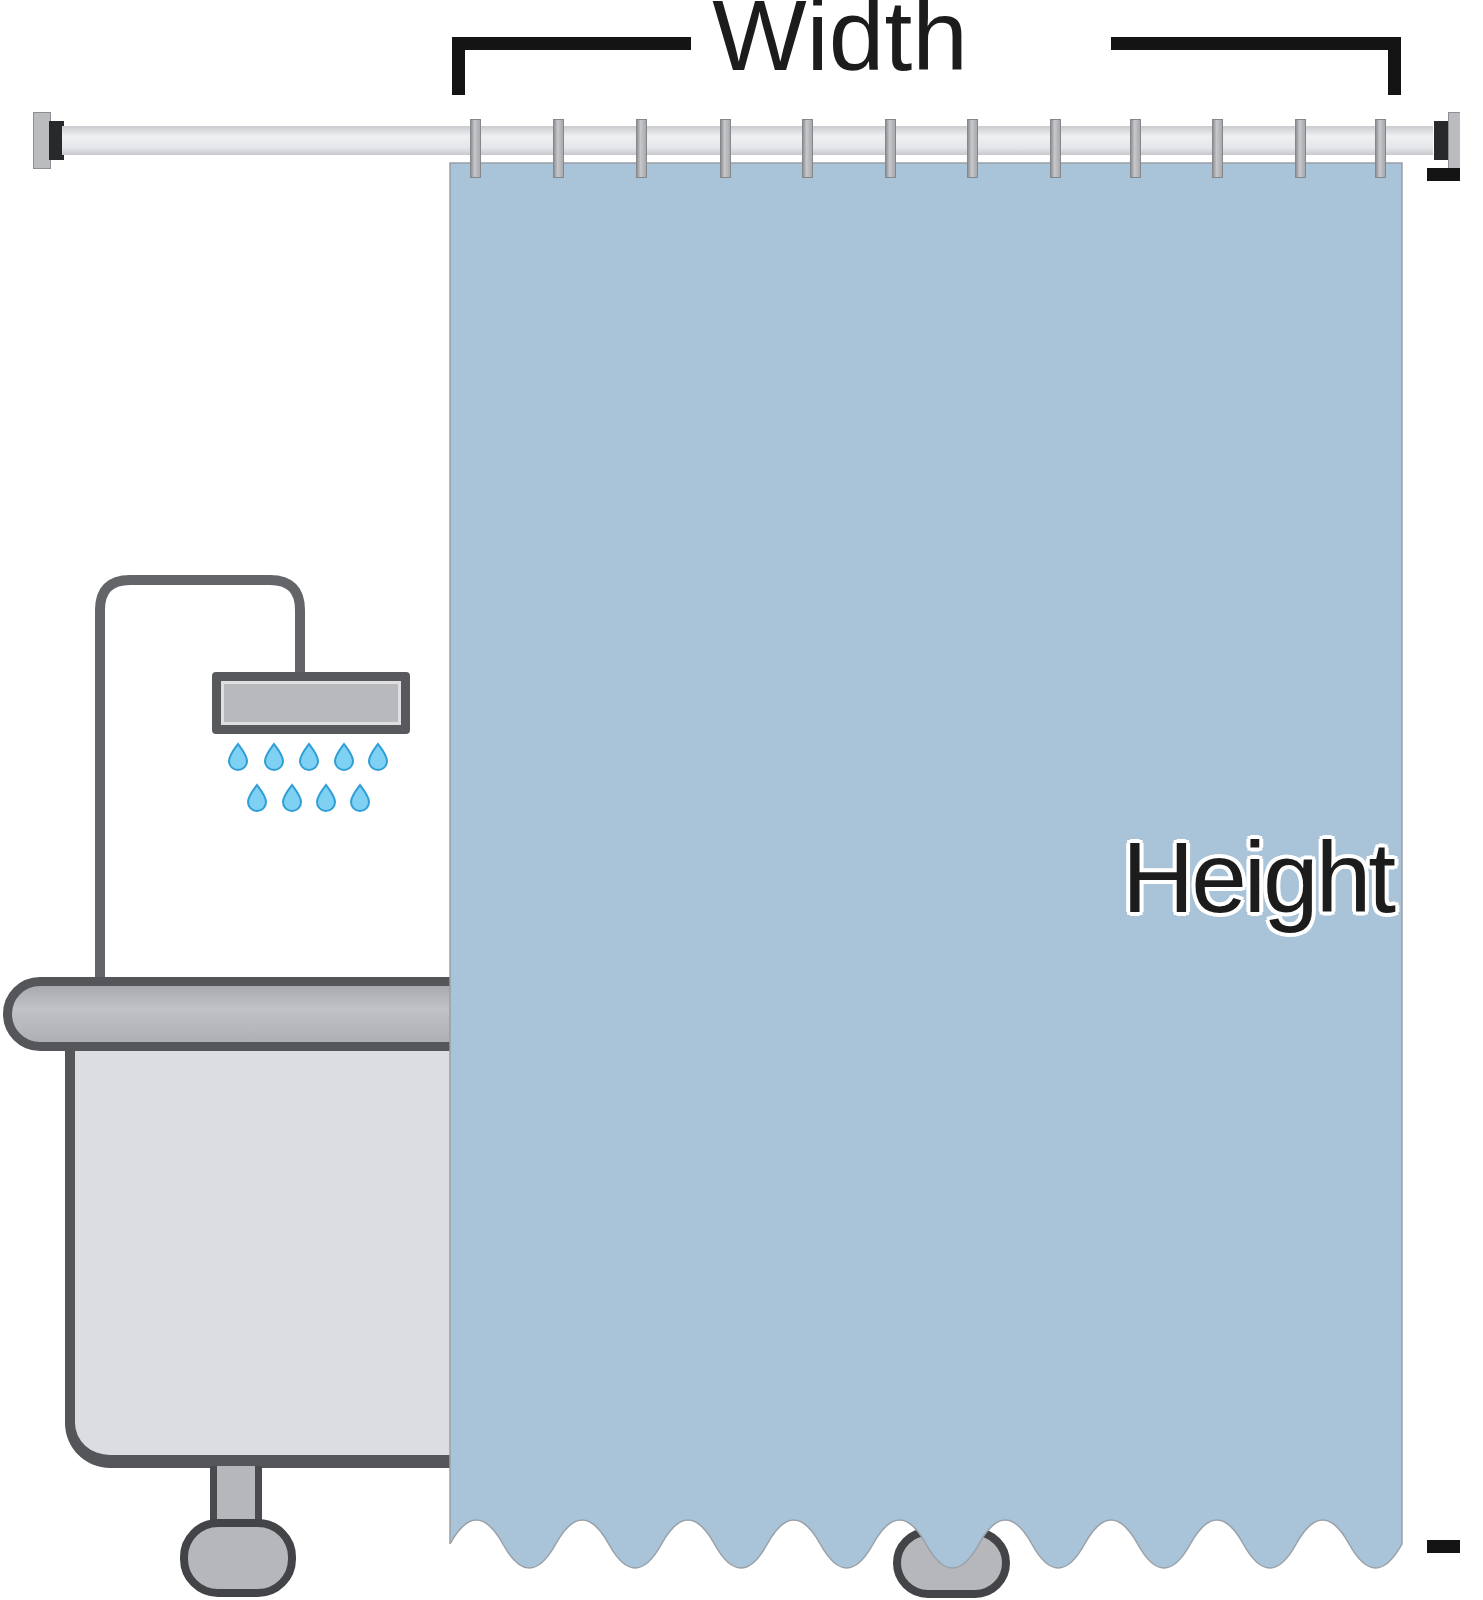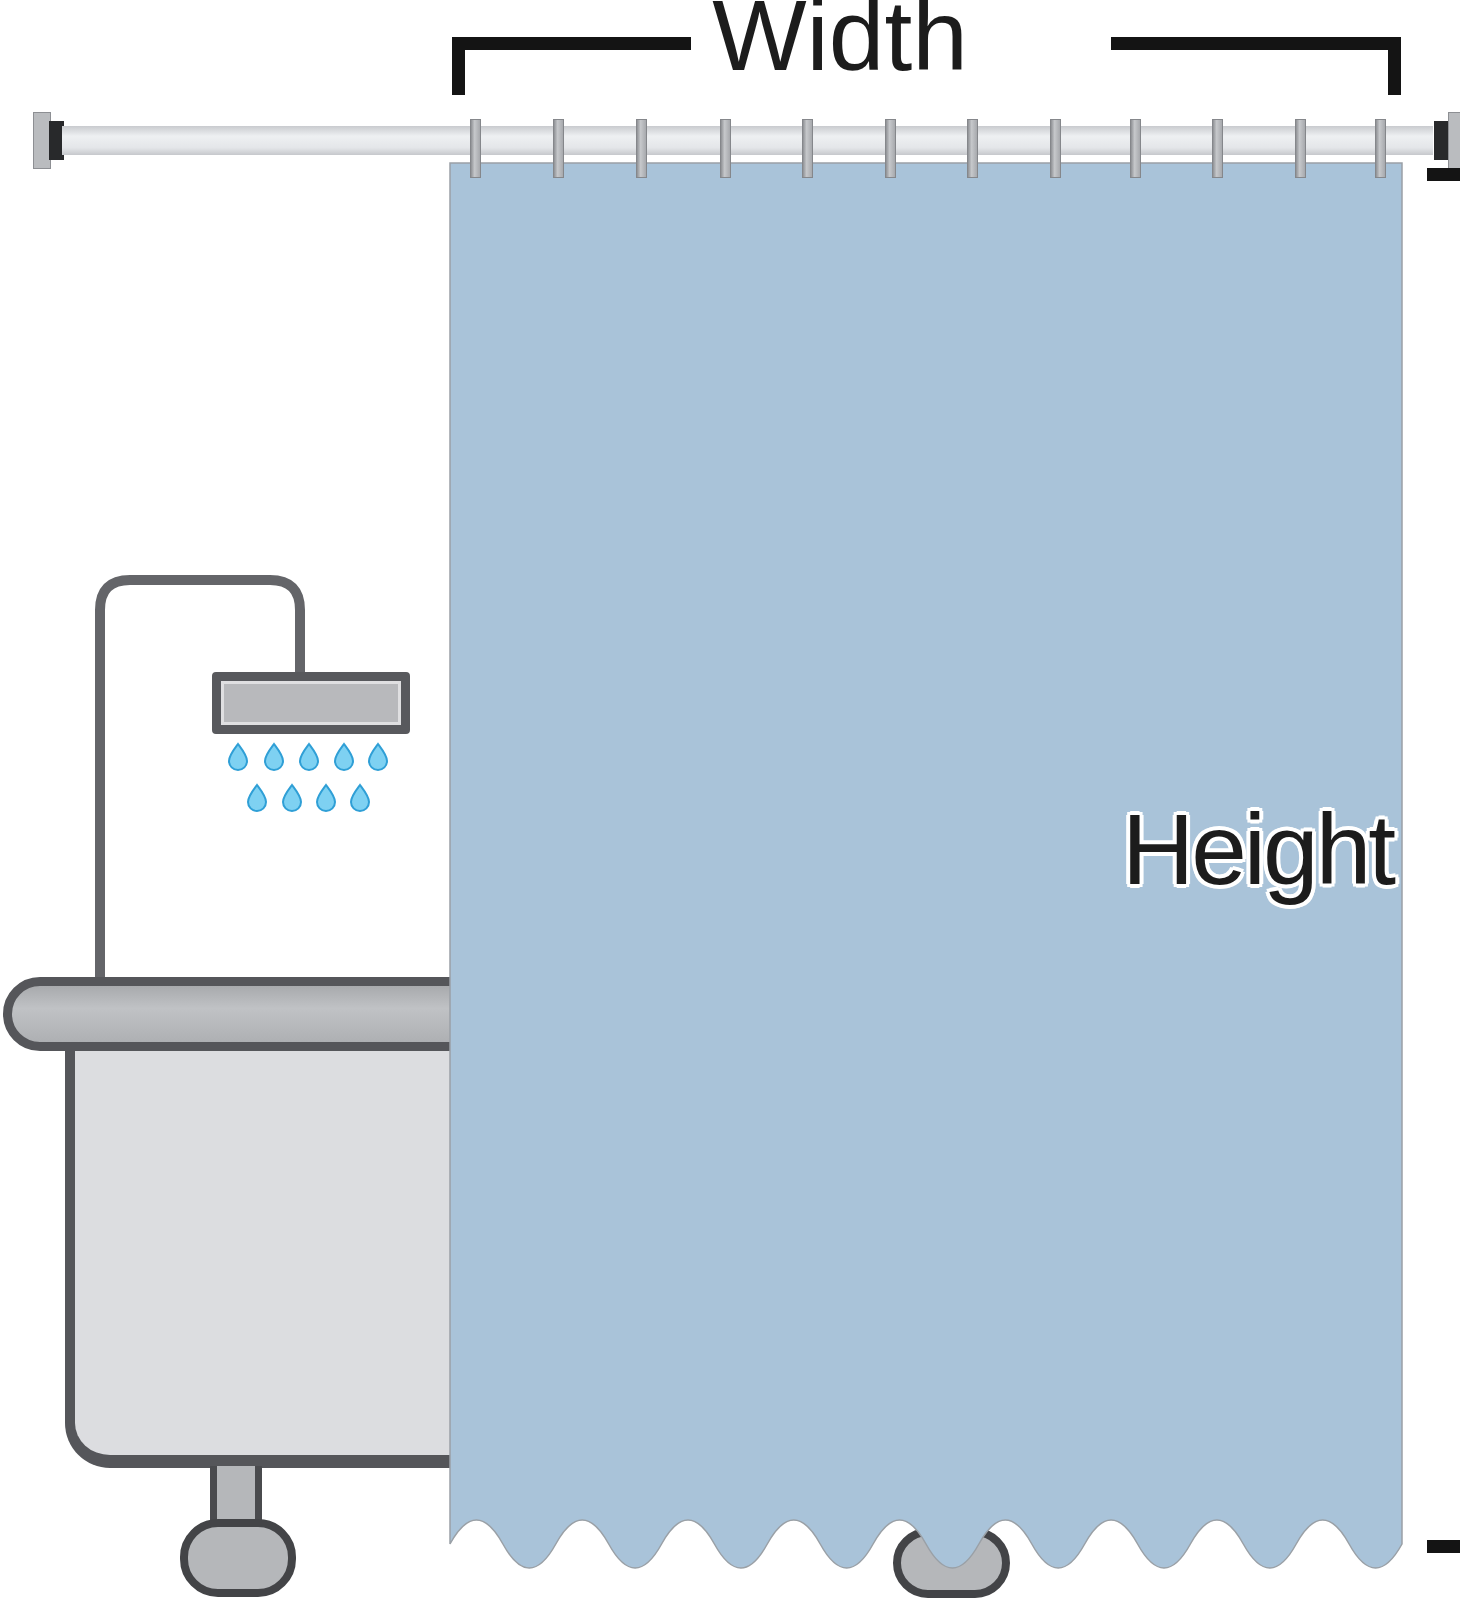--- a/index.html
+++ b/index.html
@@ -9,20 +9,21 @@
   }
   .abs{position:absolute;}
   .label{
     color:#1c1c1c;font-size:100px;line-height:1;font-weight:400;
     white-space:nowrap;
   }
   .halo{
     text-shadow:
       4px 0 0 #fff,-4px 0 0 #fff,0 4px 0 #fff,0 -4px 0 #fff,
       3px 3px 0 #fff,-3px 3px 0 #fff,3px -3px 0 #fff,-3px -3px 0 #fff;
+    margin-top: 28px;
   }
   .bracket{background:#141414;}
   .rod{
     left:62px;top:126px;width:1371px;height:29px;
     background:linear-gradient(#c9cbcf,#eef0f2 35%,#e4e6e9 75%,#c6c8cc);
   }
   .wallplate{
     background:#babcbf;border:1px solid #8d8f93;box-sizing:border-box;
   }
   .rodcap{background:#28292b;}

